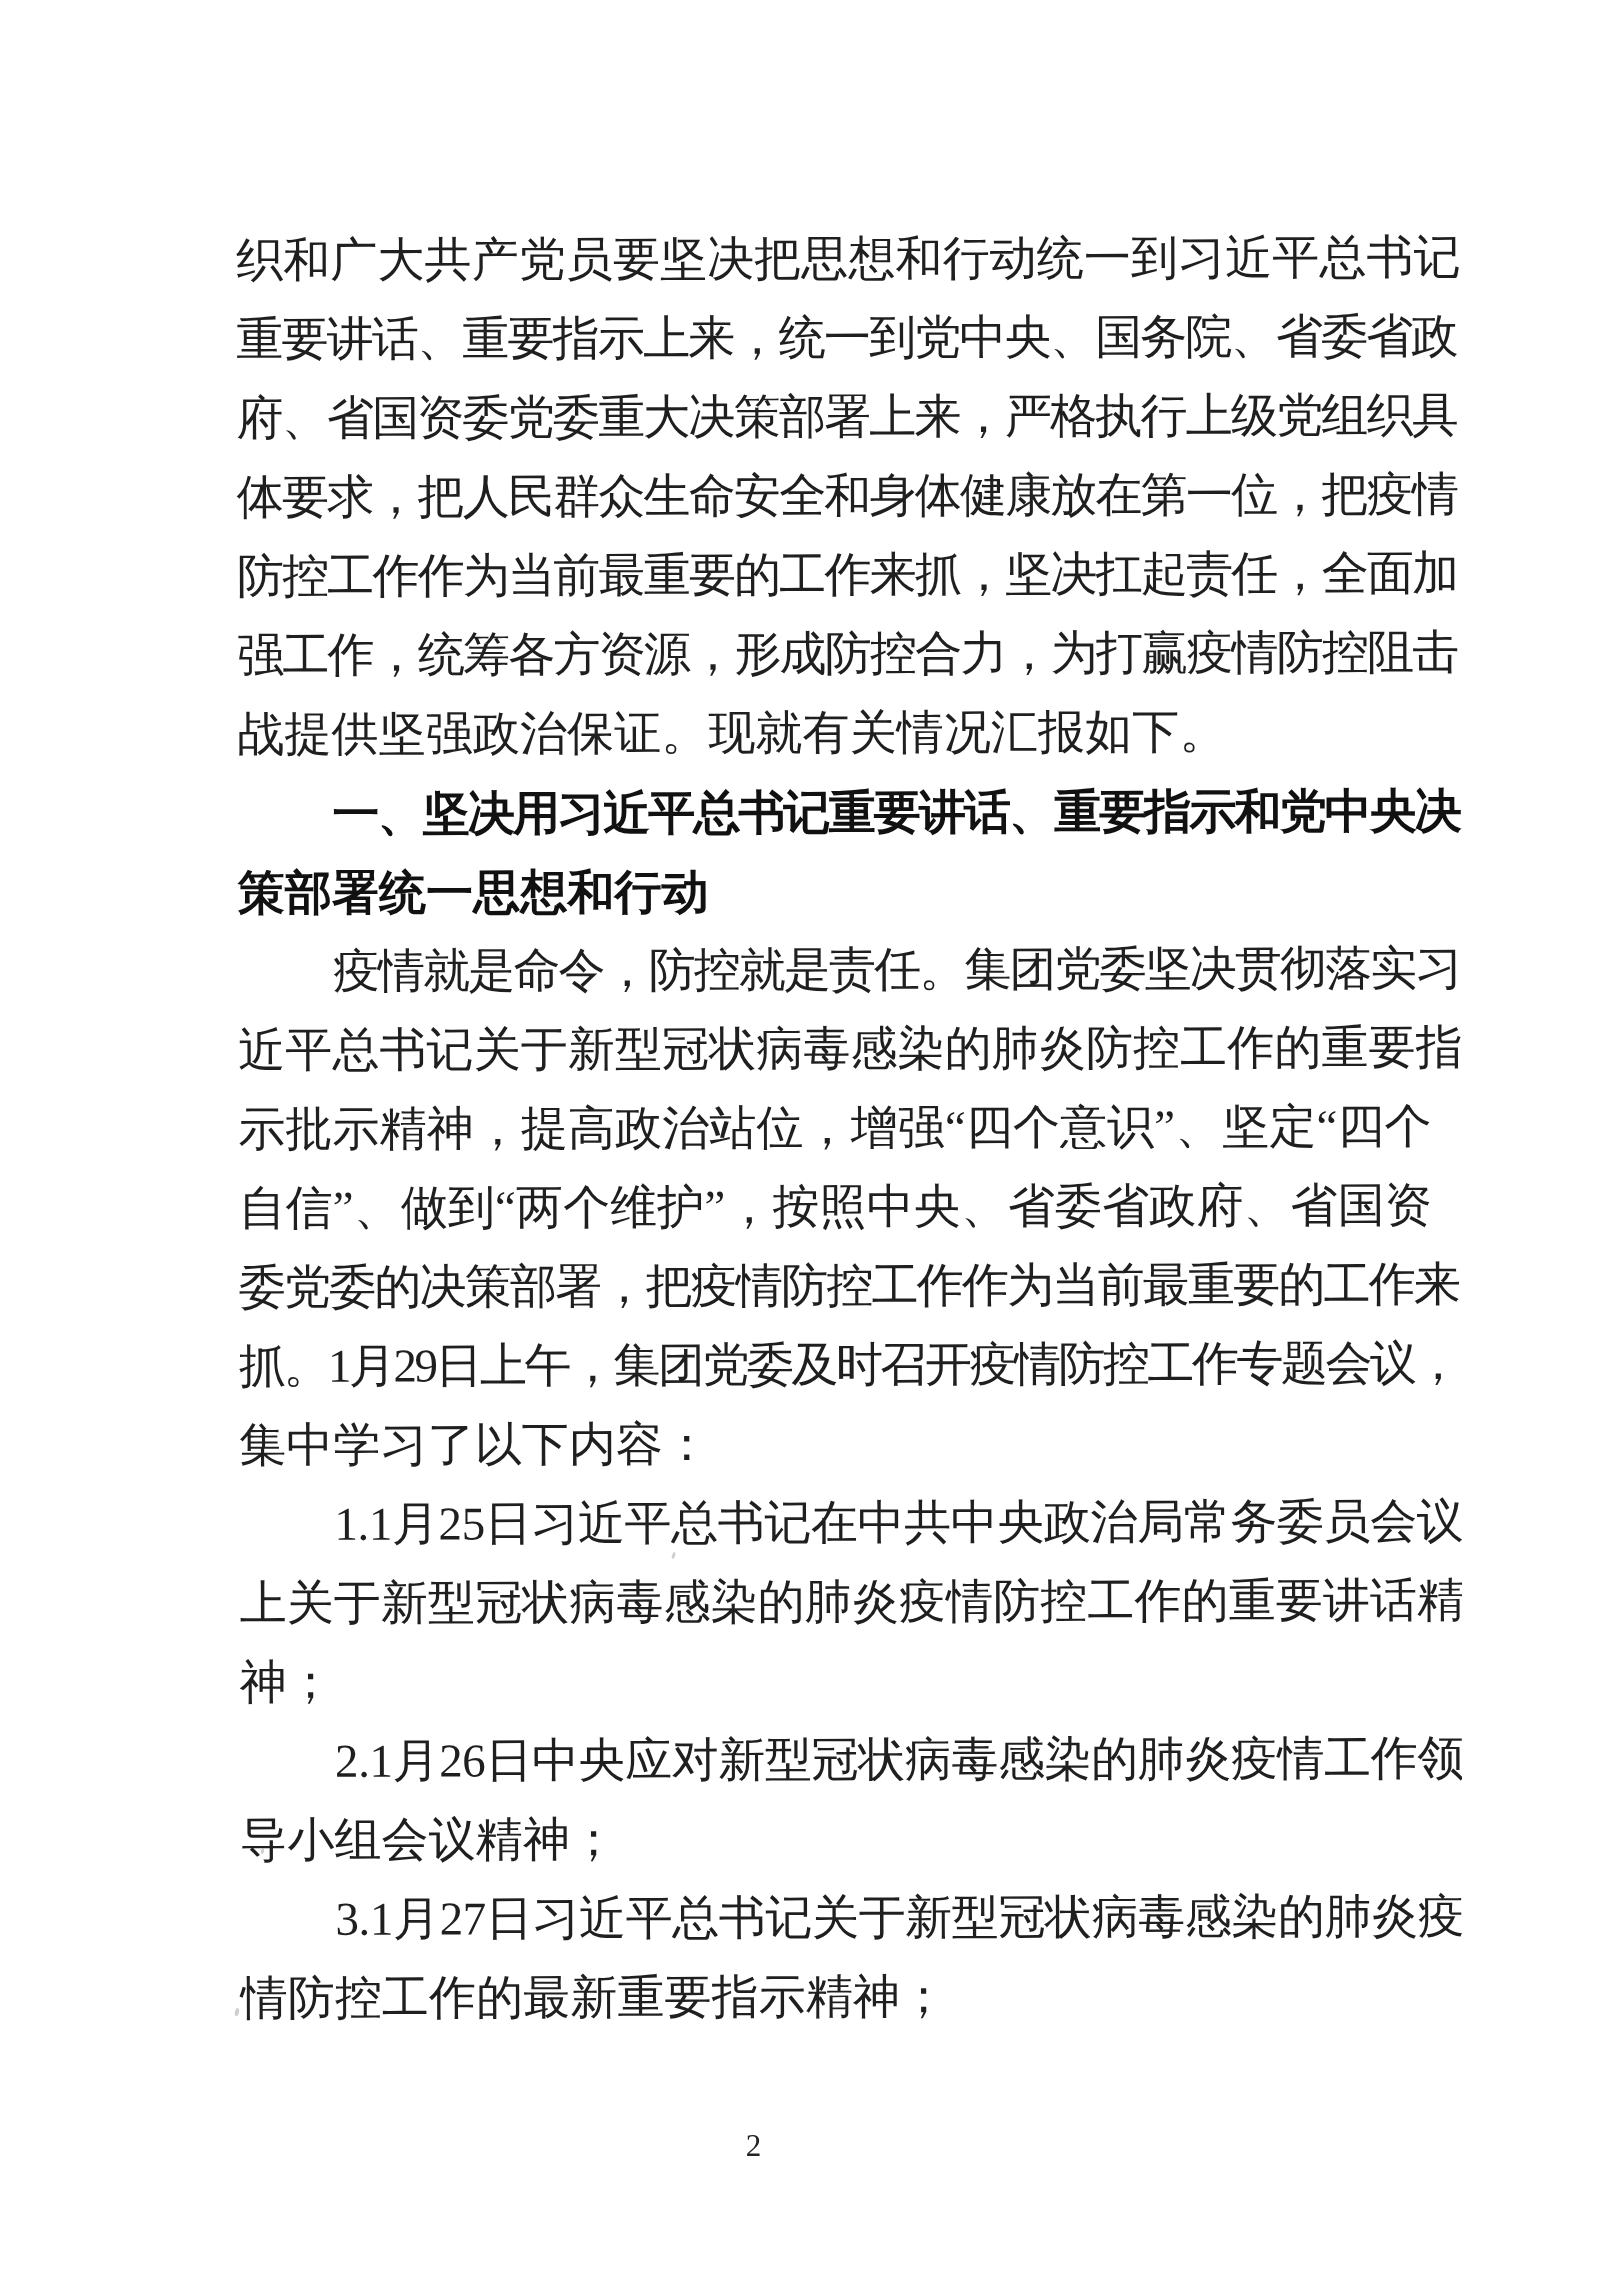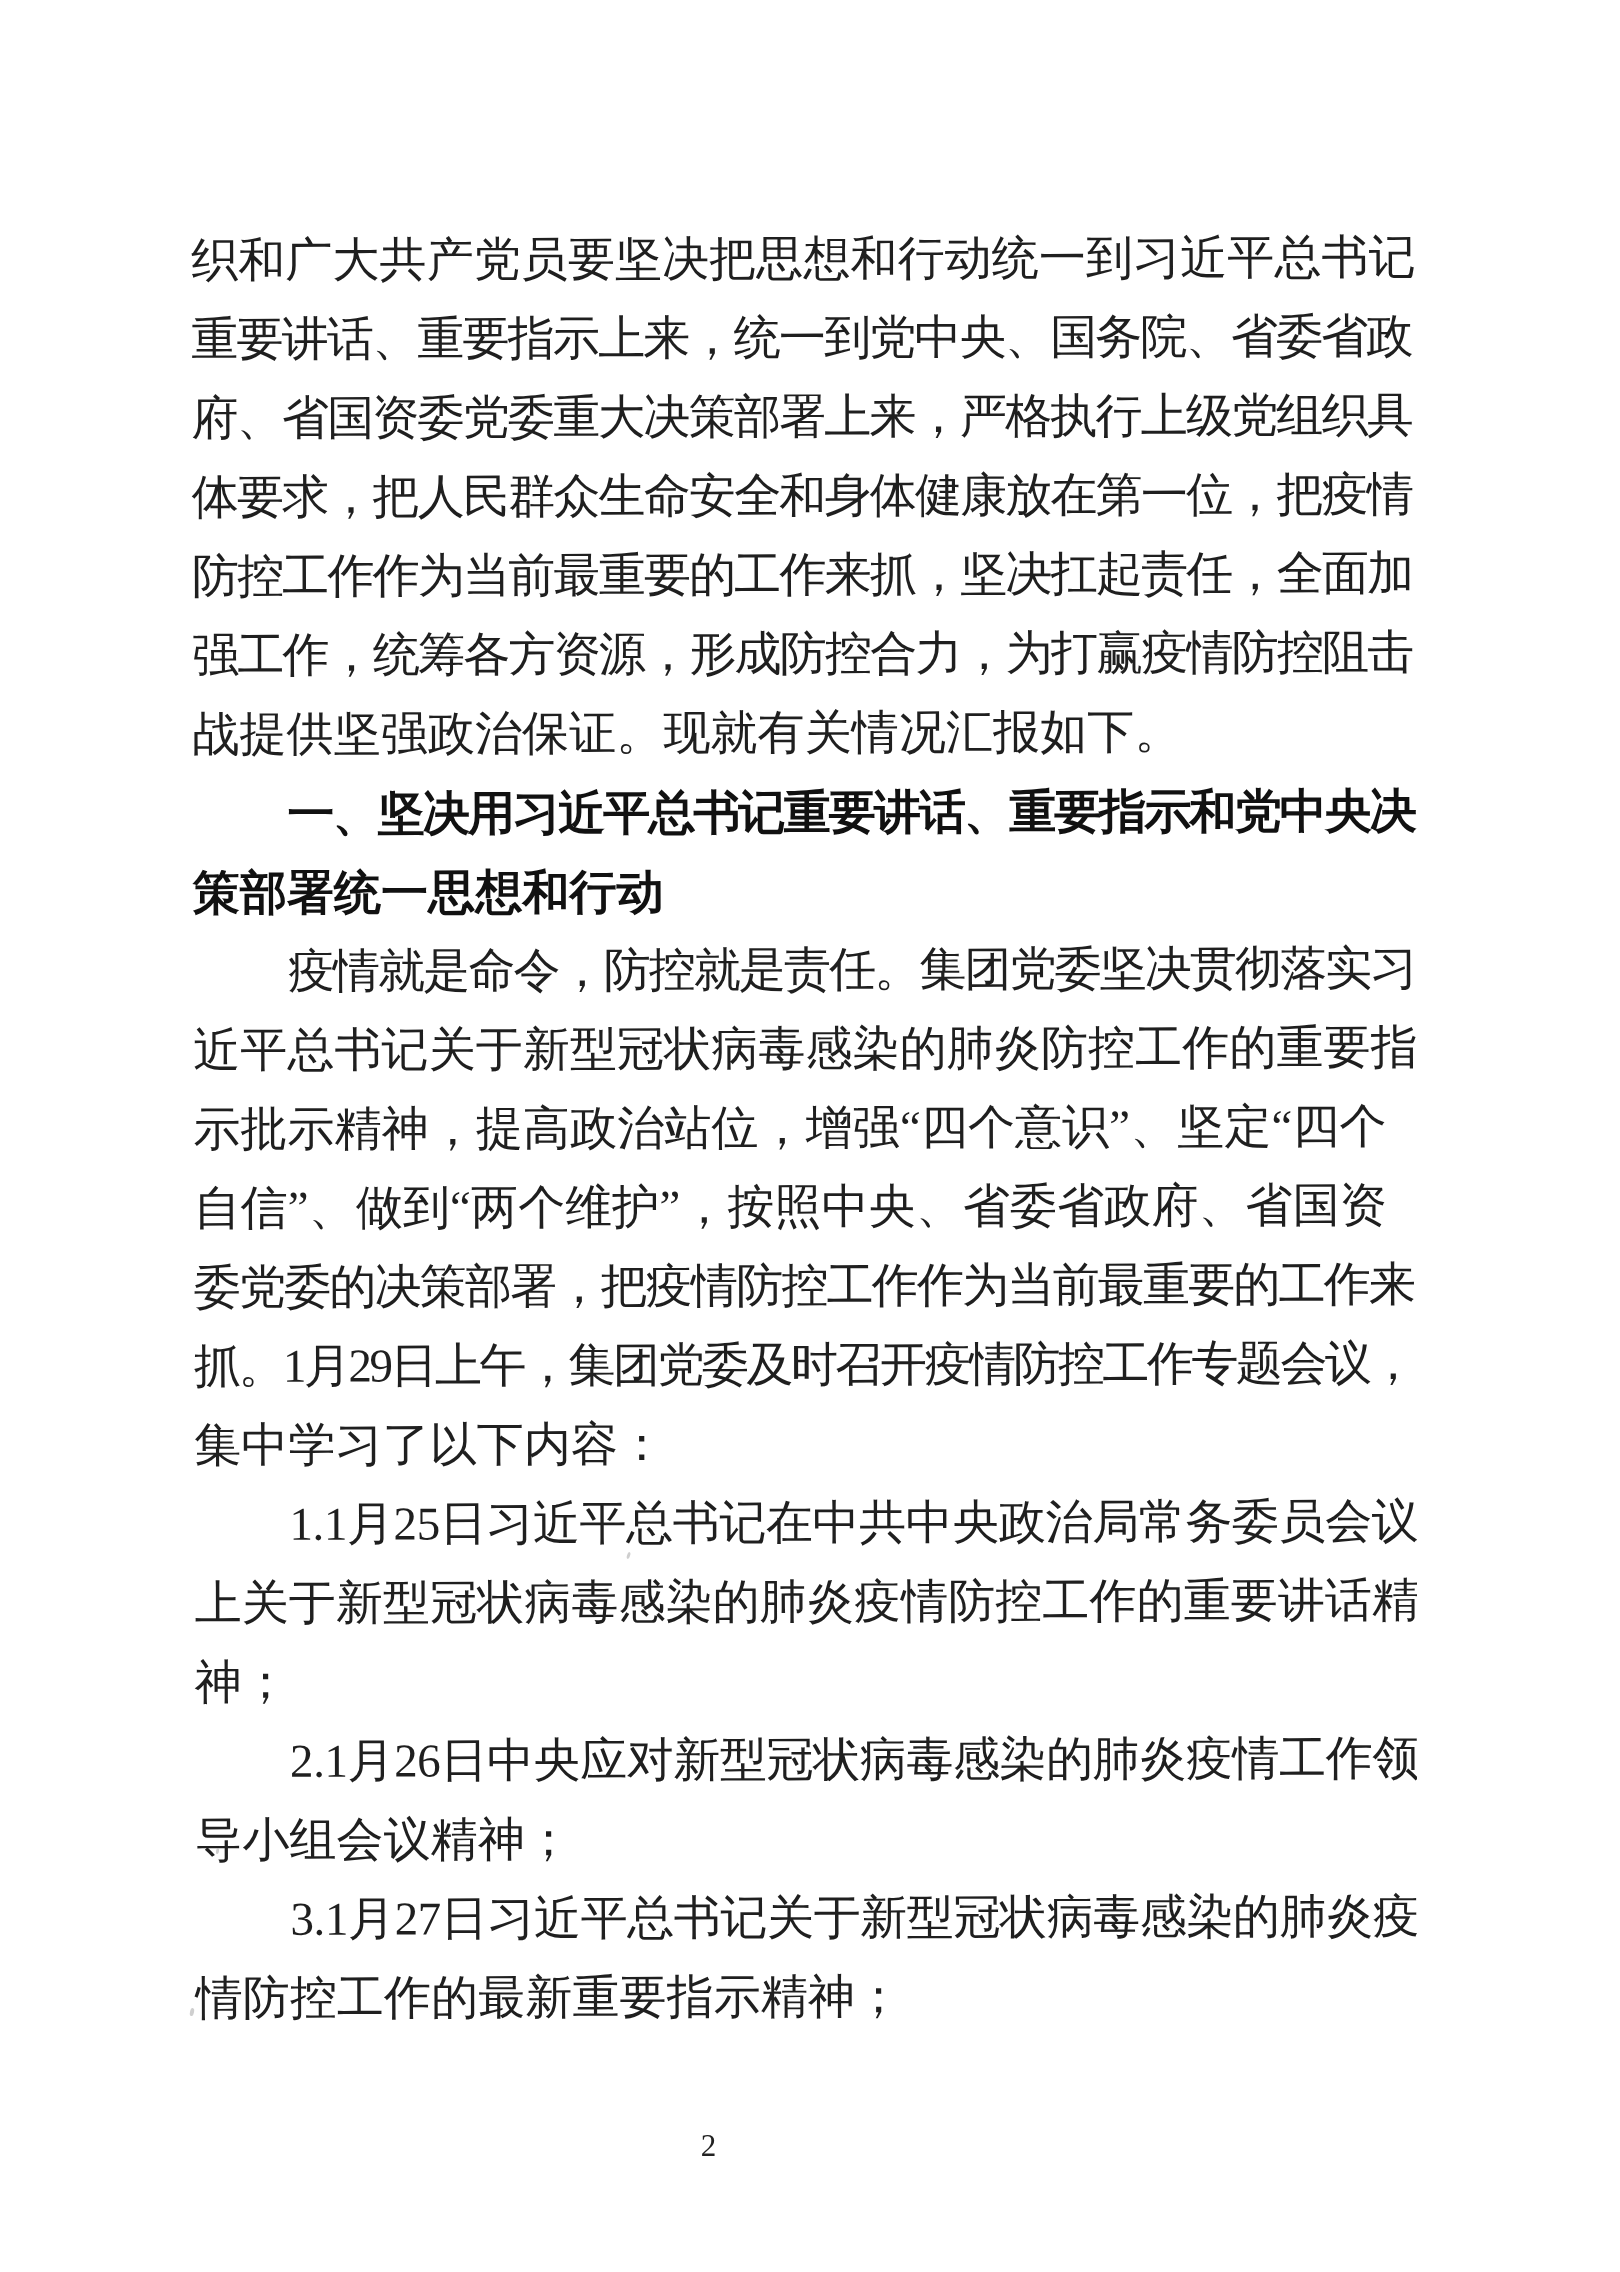--- a/index.html
+++ b/index.html
@@ -8,20 +8,21 @@
     background: #ffffff;
   }
   .page {
     position: relative;
     width: 1417px;
     height: 2273px;
     background: #ffffff;
     overflow: hidden;
     font-family: "Liberation Serif", "DejaVu Serif", serif;
     color: #1f1f1f;
+    margin-left: 45px;
   }
   .content {
     position: absolute;
     left: 191px;
     top: 221px;
     width: 1235px;
     transform: rotate(-0.15deg);
     transform-origin: top left;
   }
   .para {

